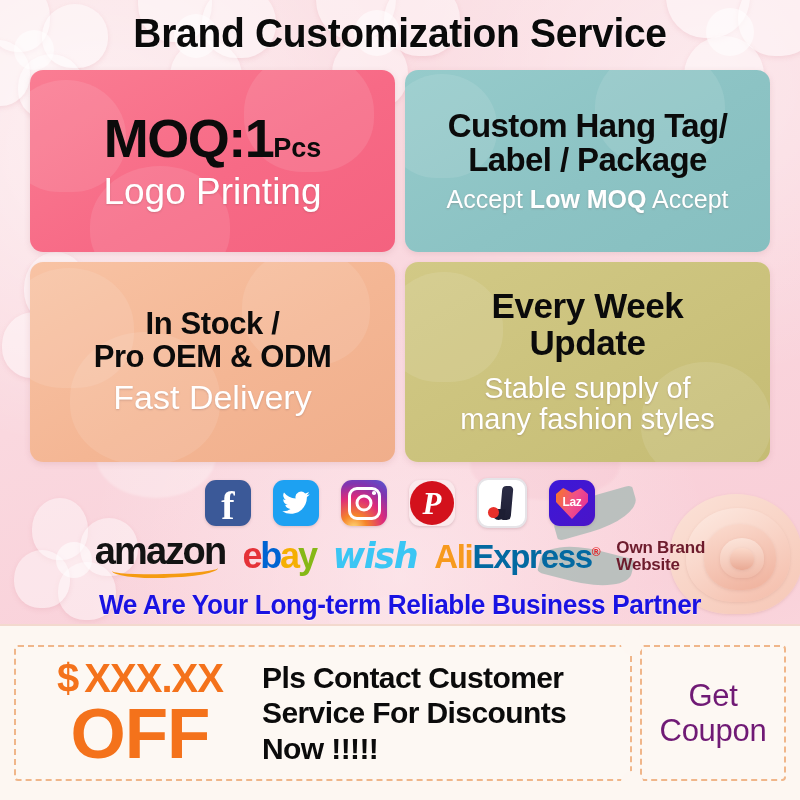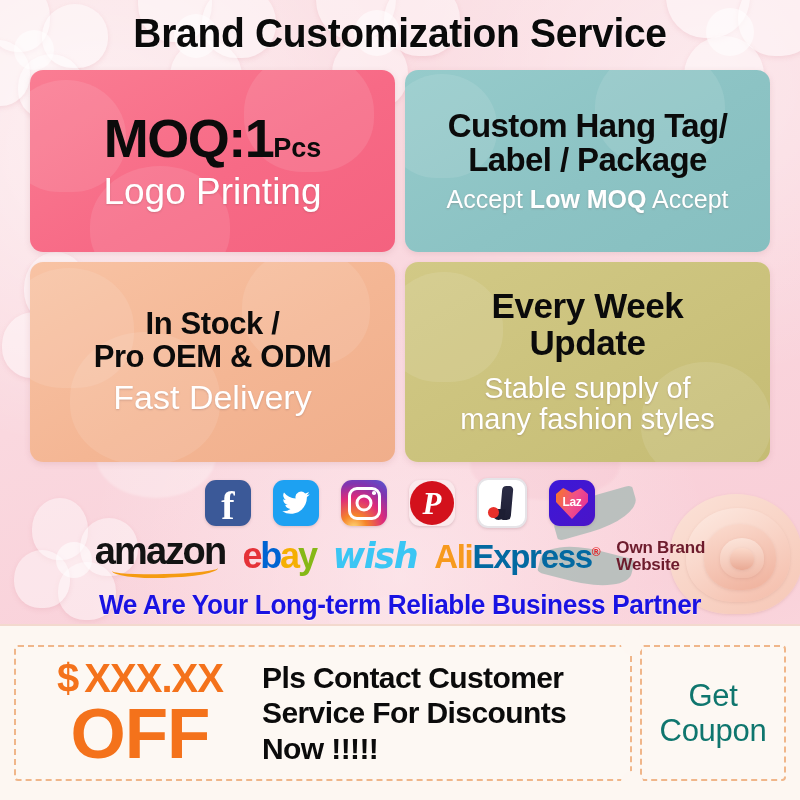--- a/index.html
+++ b/index.html
@@ -149,21 +149,21 @@
   .cp-amount .row1 .cur{margin-right:6px;}
   .cp-amount .row2{font-size:71px;font-weight:700;color:#F4721B;letter-spacing:-1px;line-height:.96;margin-top:2px;}
   .cp-msg{flex:1;padding-left:14px;font-size:30px;font-weight:700;color:#0B0B0B;
     line-height:1.17;letter-spacing:-.6px;}
   .cp-notch{position:relative;width:2px;height:136px;}
   .cp-notch:before,.cp-notch:after{content:"";position:absolute;left:-11px;width:22px;height:22px;
     border-radius:50%;background:#FDF7F2;}
   .cp-notch:before{top:-12px;} .cp-notch:after{bottom:-12px;}
   .cp-get{width:146px;height:136px;margin-left:6px;border:2px dashed #F0B68A;border-radius:4px;
     display:flex;align-items:center;justify-content:center;text-align:center;
-    font-size:31px;color:#0f766e;line-height:1.14;box-sizing:border-box;background:#FDF8F3;
+    font-size:31px;color:#701a75;line-height:1.14;box-sizing:border-box;background:#FDF8F3;
     letter-spacing:-.3px;}
 </style>
 </head>
 <body>
 
 <div id="stage">
 
   <div class="bg-layer">
     <div class="bg-grad"></div>
 

